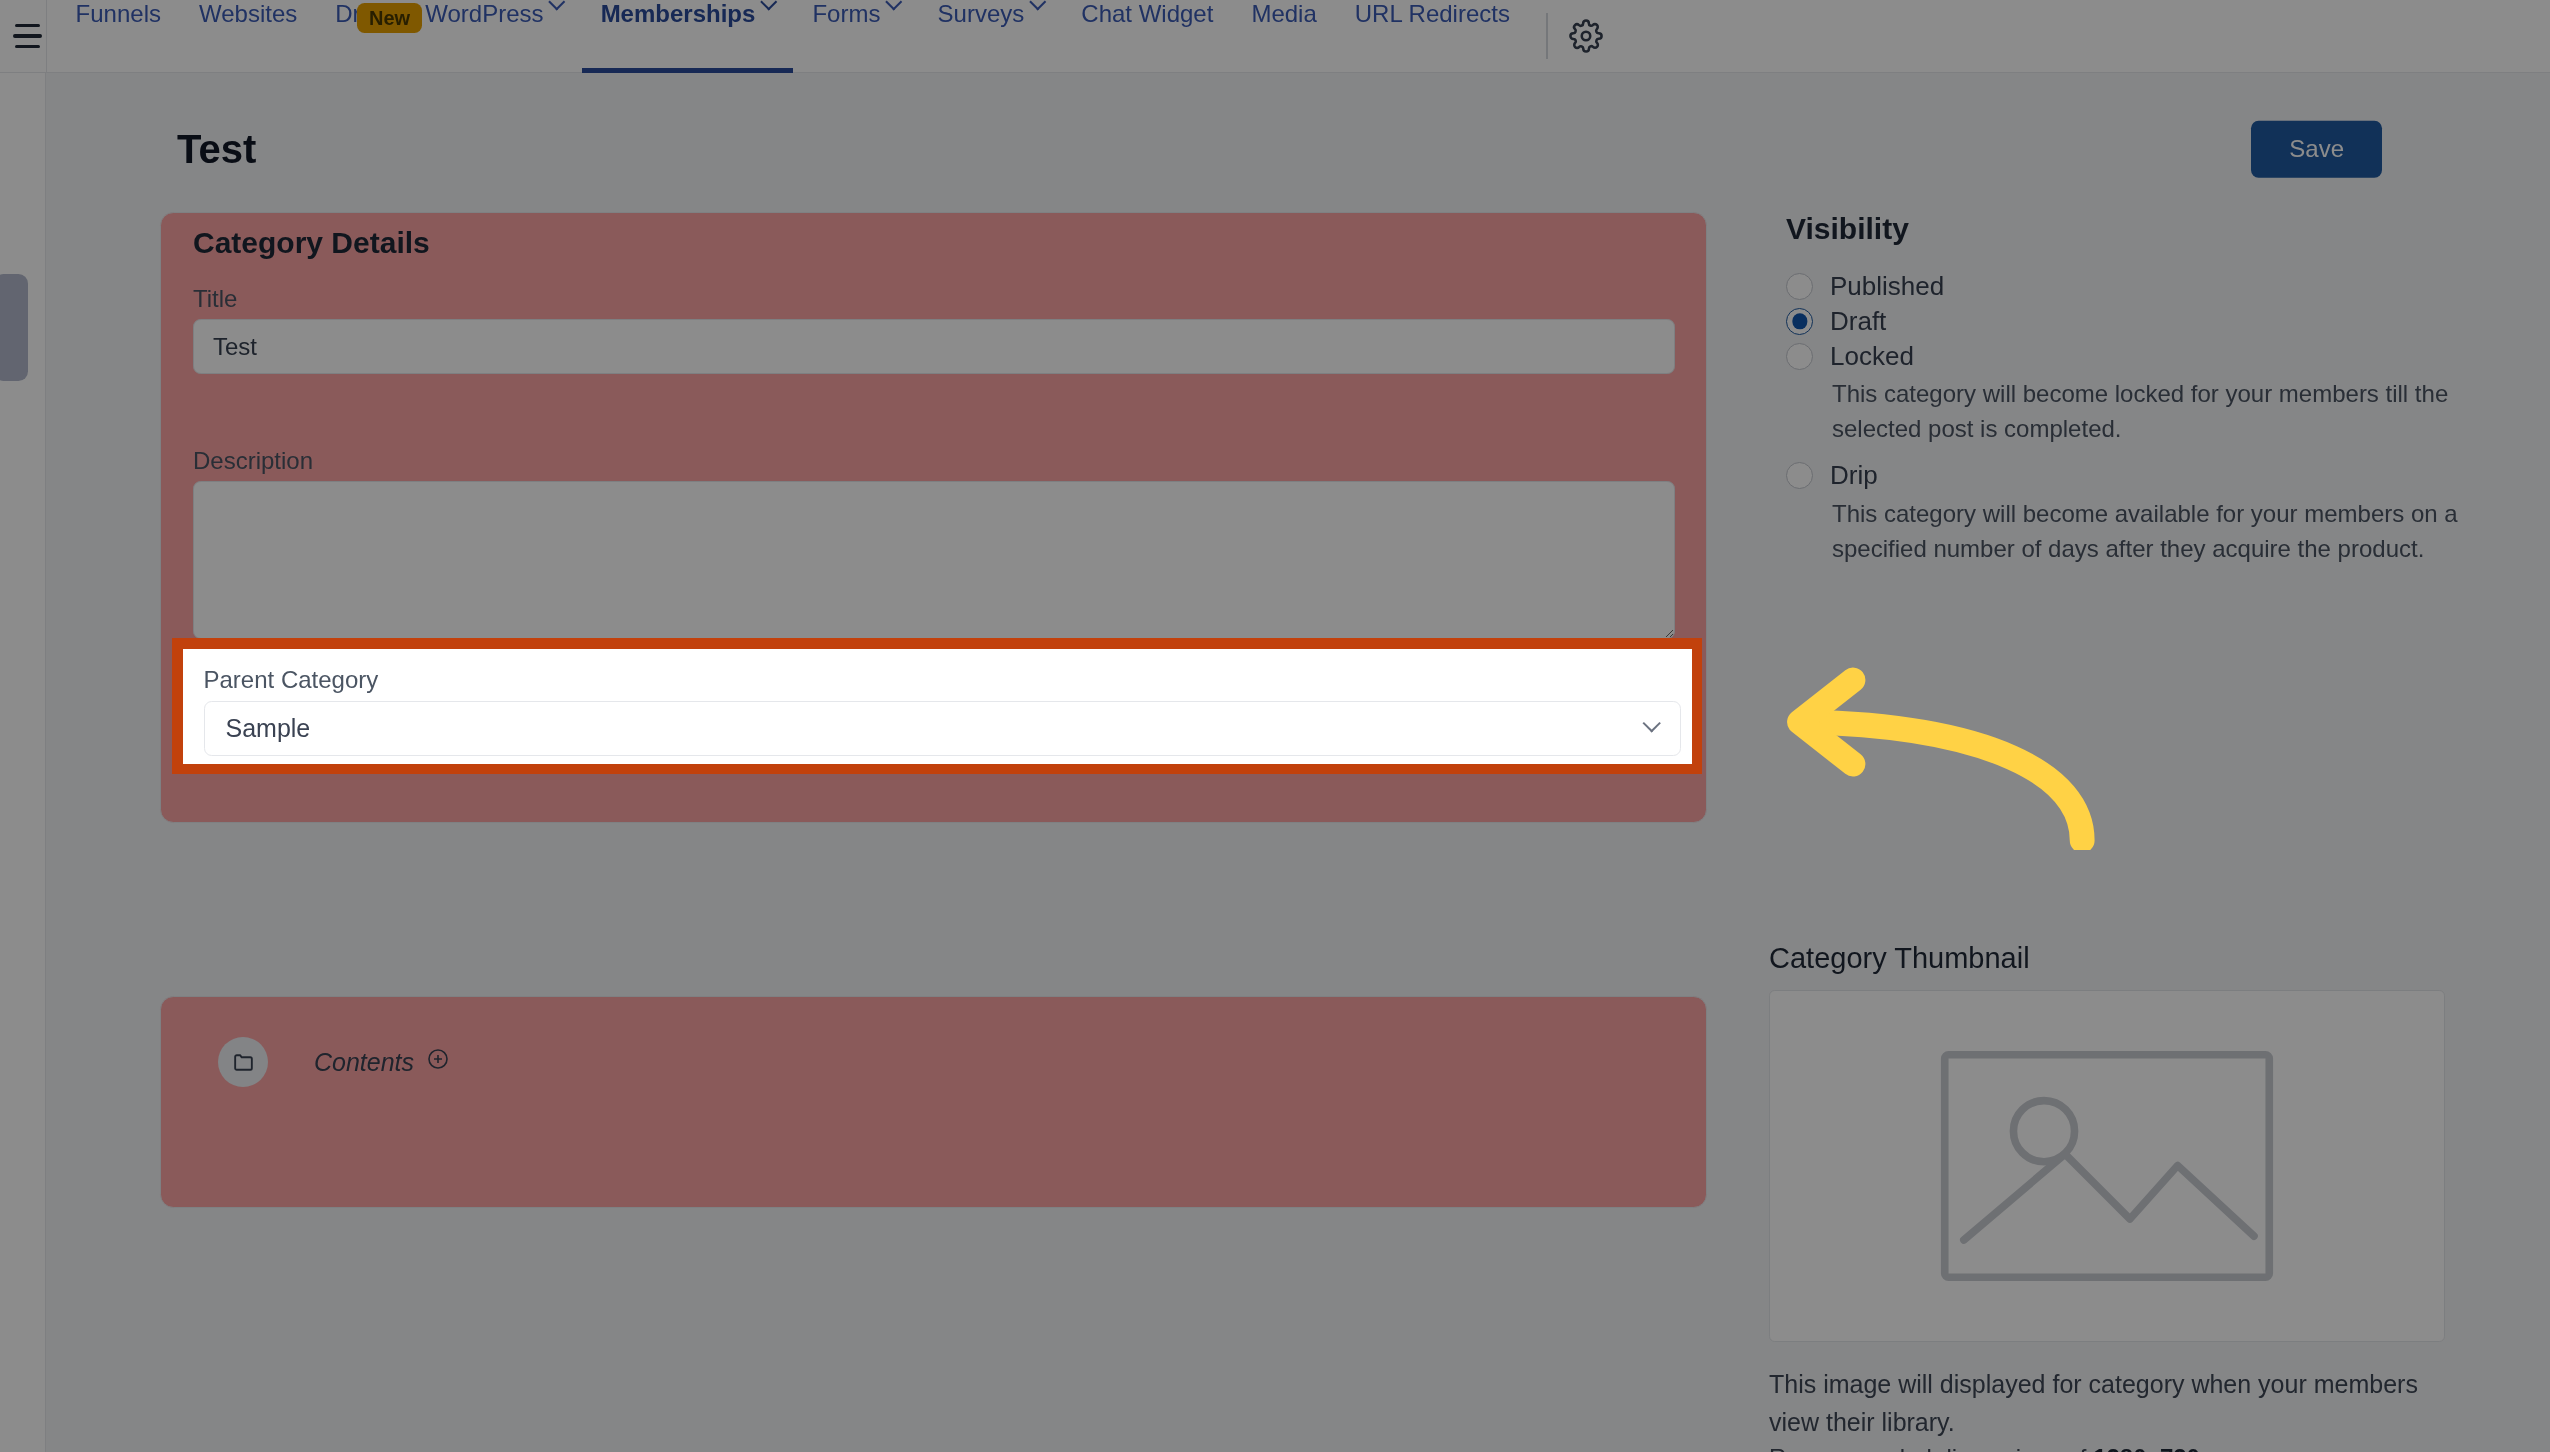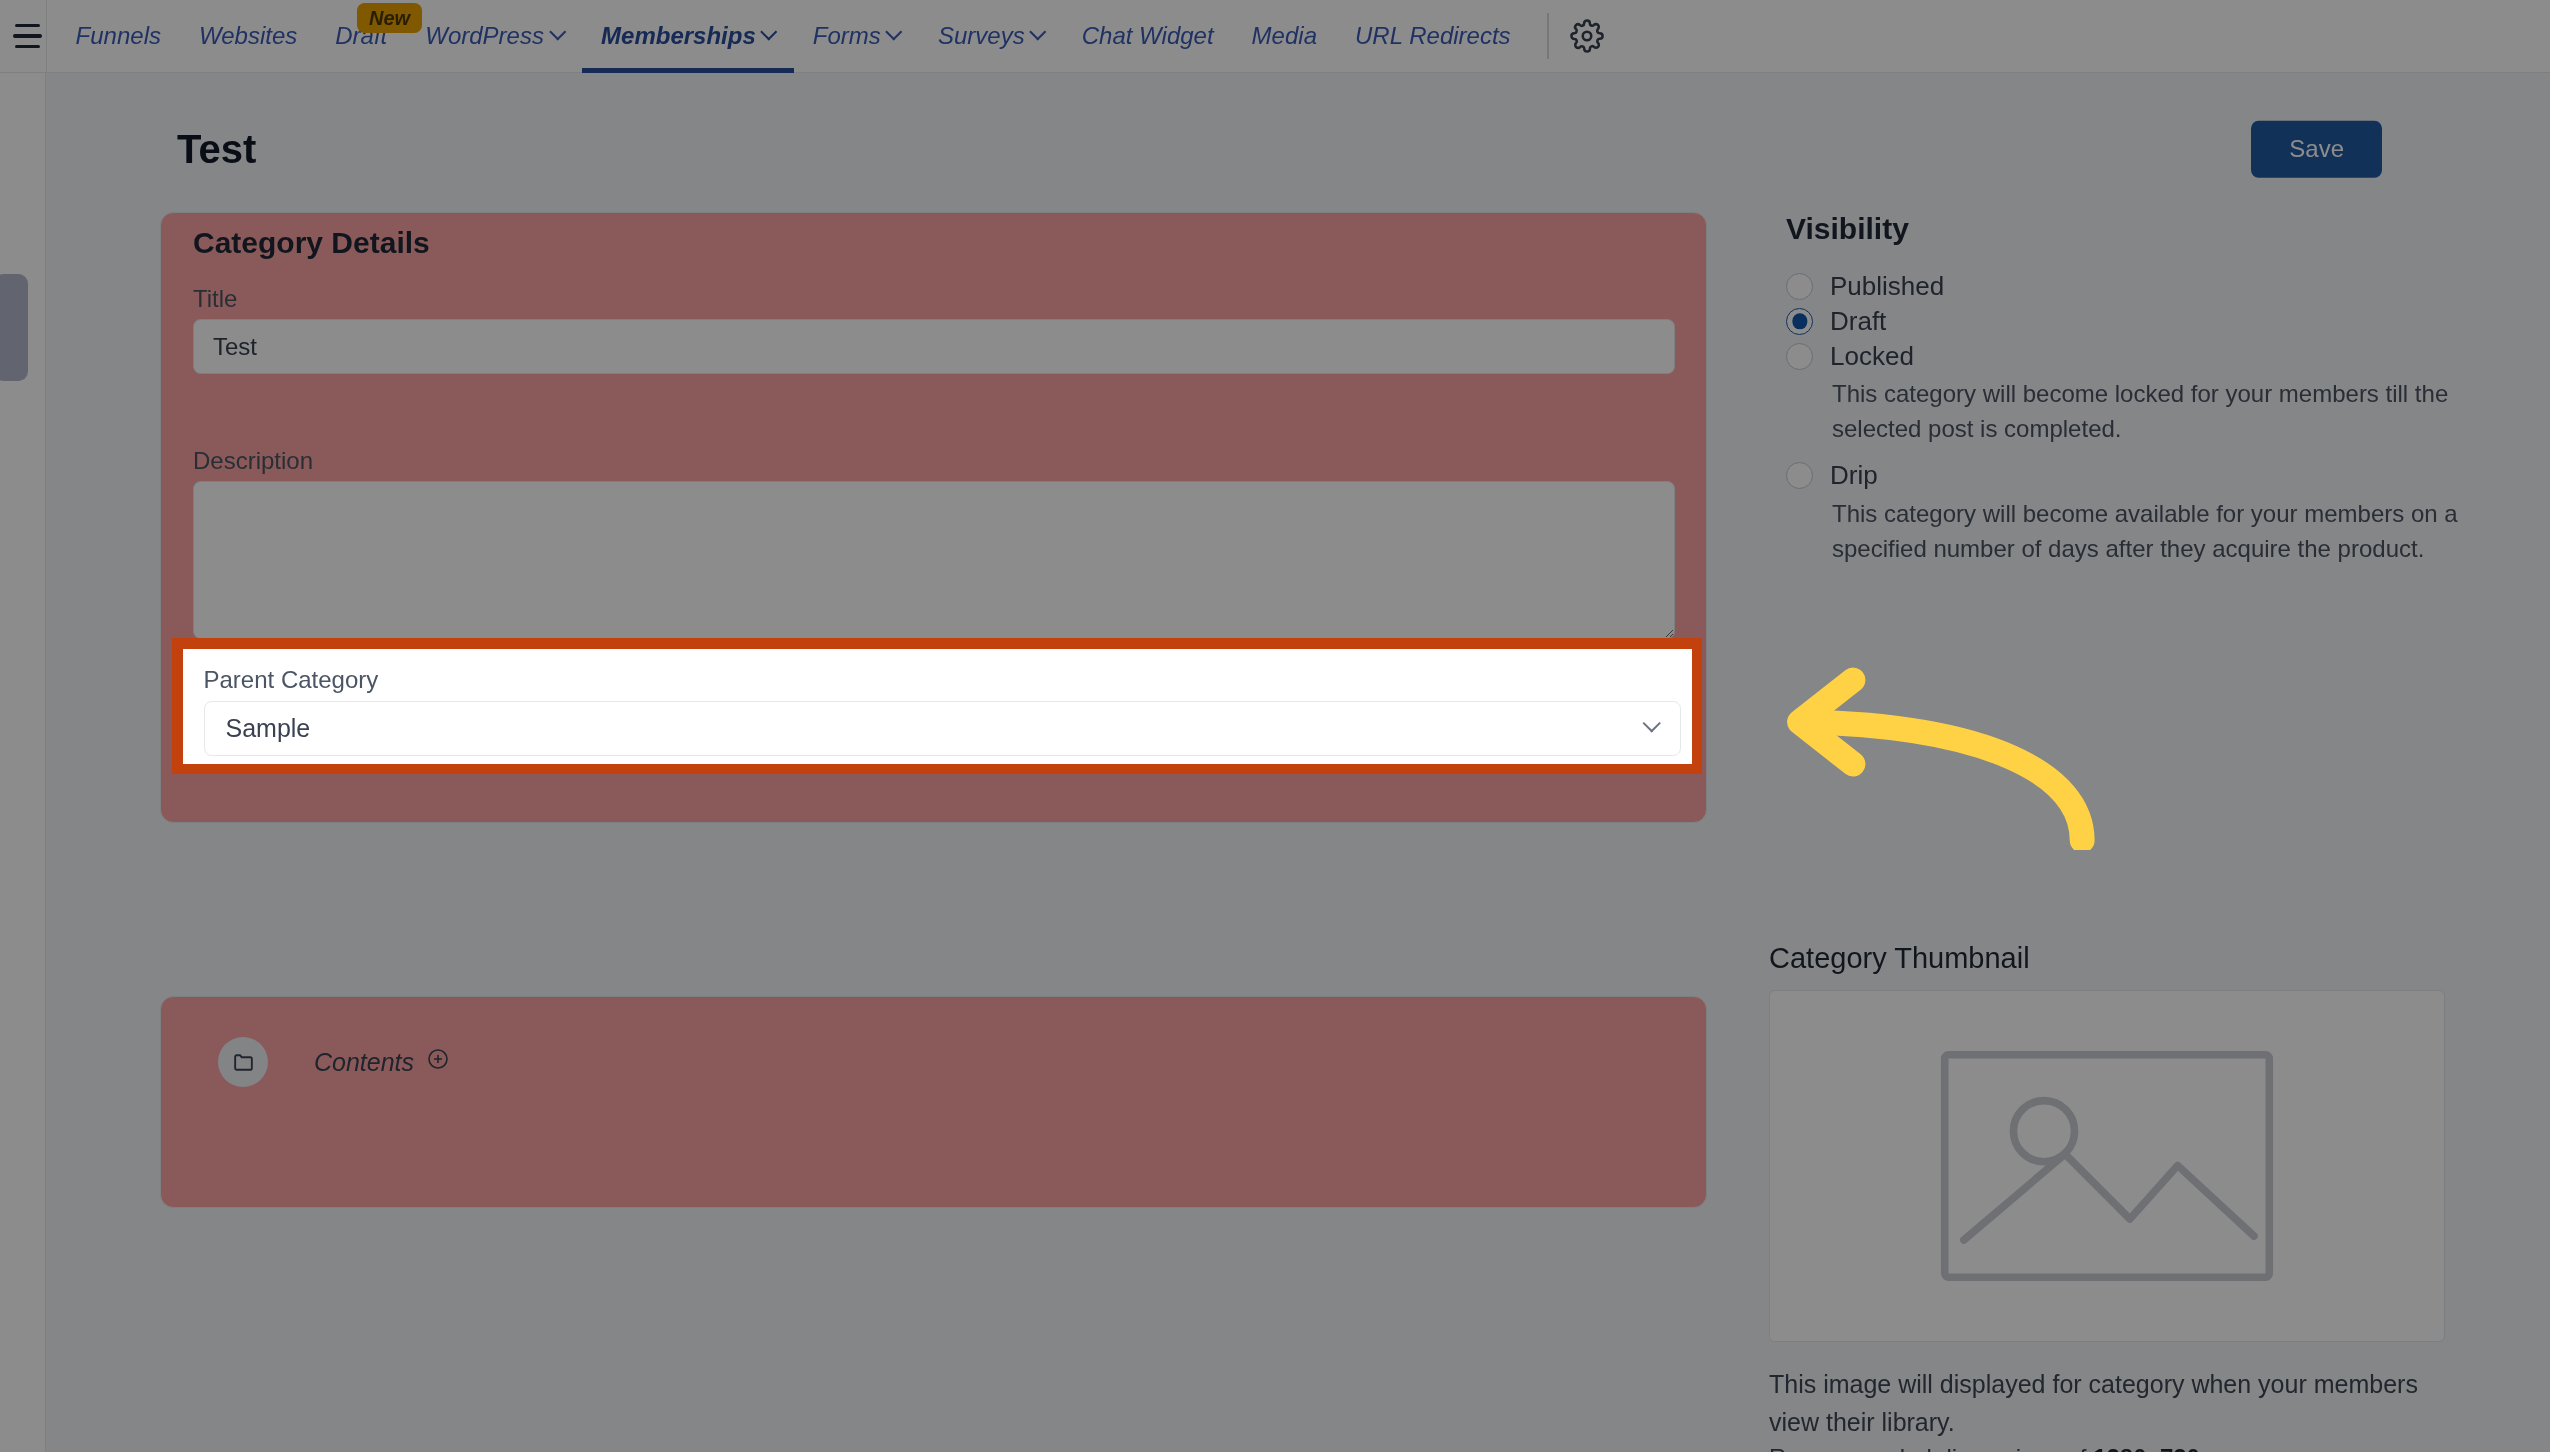--- a/index.html
+++ b/index.html
@@ -38,27 +38,26 @@
   #hamburger span:nth-child(3){width:25px;}
 
   #nav-divider-left{
     width:1px; height:73px; background:#e5e7eb; margin-right:9.6px;
   }
 
   .nav-list{ display:flex; align-items:center; height:73px; }
   .nav-item{
     position:relative;
     height:73px;
-    display:flex; align-items:center; gap:7.6px;
+    display:flex; align-items:flex-start; gap:7.6px;
     padding:0 19px;
     color:#3b5bb5;
     font-size:24px;
     white-space:nowrap;
     cursor:pointer;
-    font-style:italic;
   }
   .nav-item.active{ color:#2a4b9b; font-weight:700; }
   .nav-item.active::after{
     content:""; position:absolute; left:0; right:0; bottom:0;
     height:4.8px; background:#2a4b9b;
   }
   .chev{
     display:inline-block;
     width:11.5px;height:11.5px;
     border-right:2.9px solid currentColor;

